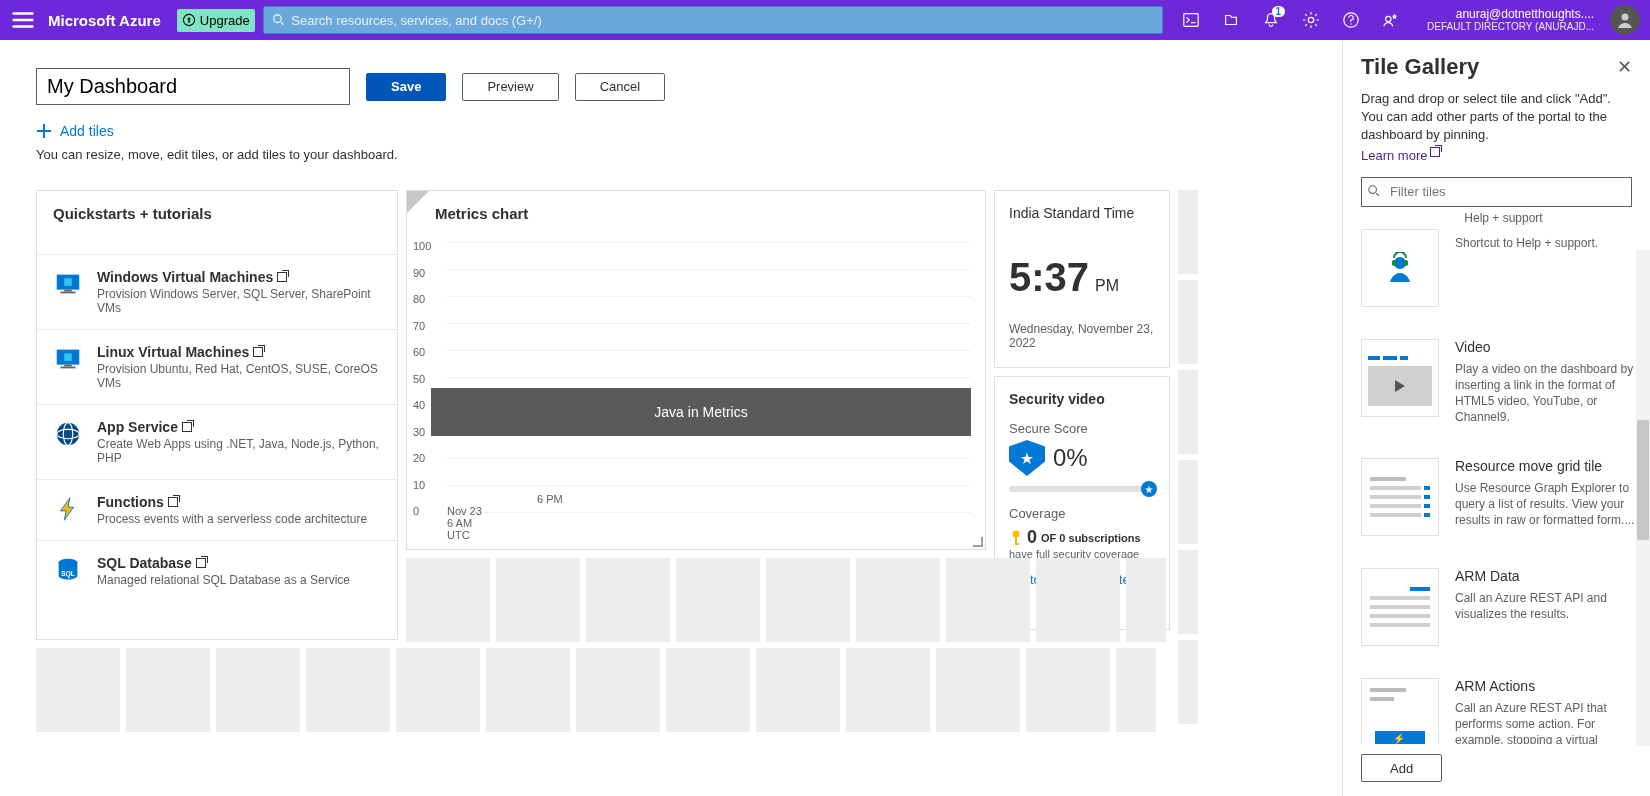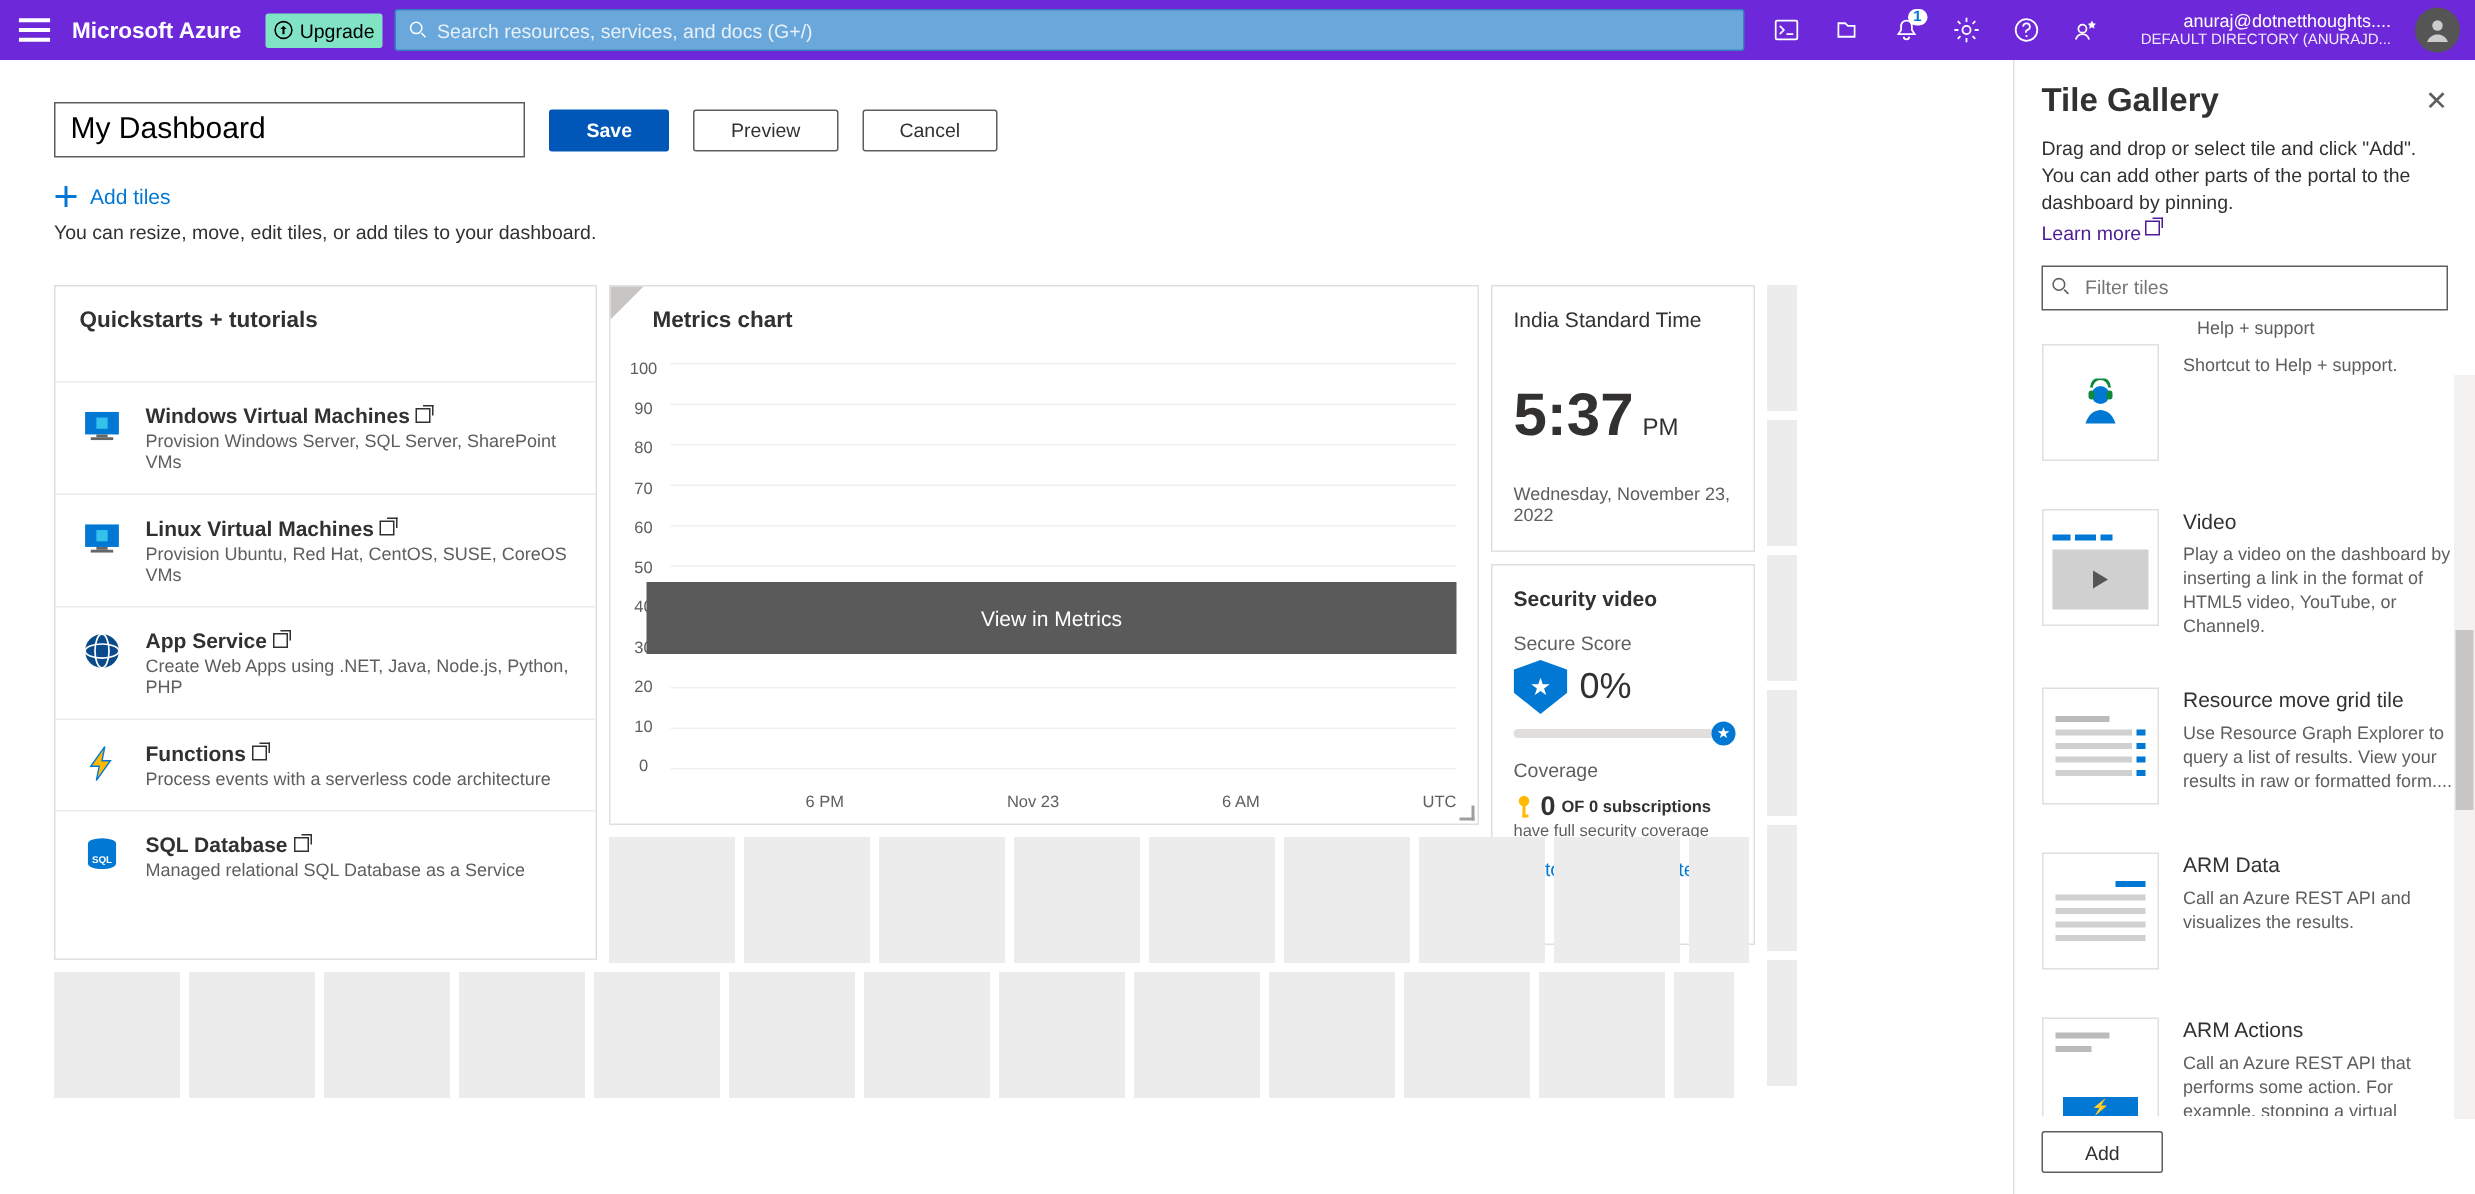--- a/index.html
+++ b/index.html
@@ -38,24 +38,24 @@
 
   .qs-tile { left:0; top:0; width:362px; height:450px; }
   .qs-item { display:flex; gap:14px; padding:14px 16px; border-top:1px solid #edebe9; align-items:flex-start;}
   .qs-item:first-of-type { margin-top:26px; }
   .qs-icon { width:30px; height:30px; flex-shrink:0; display:flex;align-items:center;justify-content:center; }
   .qs-title { font-size:14px; font-weight:600; color:#323130; display:flex;align-items:center;gap:4px;}
   .qs-desc { font-size:12px; color:#605e5c; margin-top:2px; }
 
   .metrics-tile { left:370px; top:0; width:580px; height:360px; }
   .metrics-body { flex:1; position:relative; padding:6px 14px 12px 40px; }
-  .y-labels { position:absolute; left:6px; top:12px; bottom:32px; width:32px; display:flex; flex-direction:column; justify-content:space-between; text-align:center; font-size:11px; color:#605e5c; }
+  .y-labels { position:absolute; left:6px; top:12px; bottom:32px; width:32px; display:flex; flex-direction:column; justify-content:space-between; text-align:left; font-size:11px; color:#605e5c; }
   .gridline { position:absolute; left:40px; right:14px; height:1px; background:#f1f0ef; }
   .edit-bar { position:absolute; left:24px; right:14px; top:160px; background:#5a5a5a; color:#fff; height:48px; display:flex;align-items:center;justify-content:center; font-size:14px; }
-  .x-labels { position:absolute; left:40px; right:14px; bottom:8px; display:flex; justify-content:space-between; font-size:11px; color:#605e5c; }
+  .x-labels { position:absolute; left:40px; right:14px; bottom:8px; display:flex; justify-content:space-between; font-size:11px; color:#605e5c;flex-direction:column; }
   .filter-corner { position:absolute; top:0; left:0; width:0; height:0; border-top:22px solid #c8c6c4; border-right:22px solid transparent; }
   .resize-corner { position:absolute; bottom:2px; right:2px; width:10px; height:10px; border-right:2px solid #a19f9d; border-bottom:2px solid #a19f9d; }
 
   .clock-tile { left:958px; top:0; width:176px; height:178px; padding:14px; }
   .clock-tz { font-size:14px; color:#323130; }
   .clock-time { font-size:40px; font-weight:600; margin-top:34px; display:flex; align-items:baseline; gap:6px; }
   .clock-time .ampm { font-size:16px; font-weight:400; }
   .clock-date { font-size:12px; color:#605e5c; margin-top:22px; }
 
   .security-tile { left:958px; top:186px; width:176px; height:254px; padding:14px; }
@@ -309,21 +309,21 @@
             <div class="gridline" style="top:41px"></div>
             <div class="gridline" style="top:68px"></div>
             <div class="gridline" style="top:95px"></div>
             <div class="gridline" style="top:122px"></div>
             <div class="gridline" style="top:149px"></div>
             <div class="gridline" style="top:176px"></div>
             <div class="gridline" style="top:203px"></div>
             <div class="gridline" style="top:230px"></div>
             <div class="gridline" style="top:257px"></div>
             <div class="gridline" style="top:284px"></div>
-          <div class="edit-bar">View in Metrics</div>
+          <div class="edit-bar">Java in Metrics</div>
           <div class="x-labels">
             <span style="margin-left:90px">6 PM</span>
               <span>Nov 23</span>
               <span>6 AM</span>
               <span>UTC</span>
           </div>
         </div>
         <div class="resize-corner"></div>
       </div>
 

